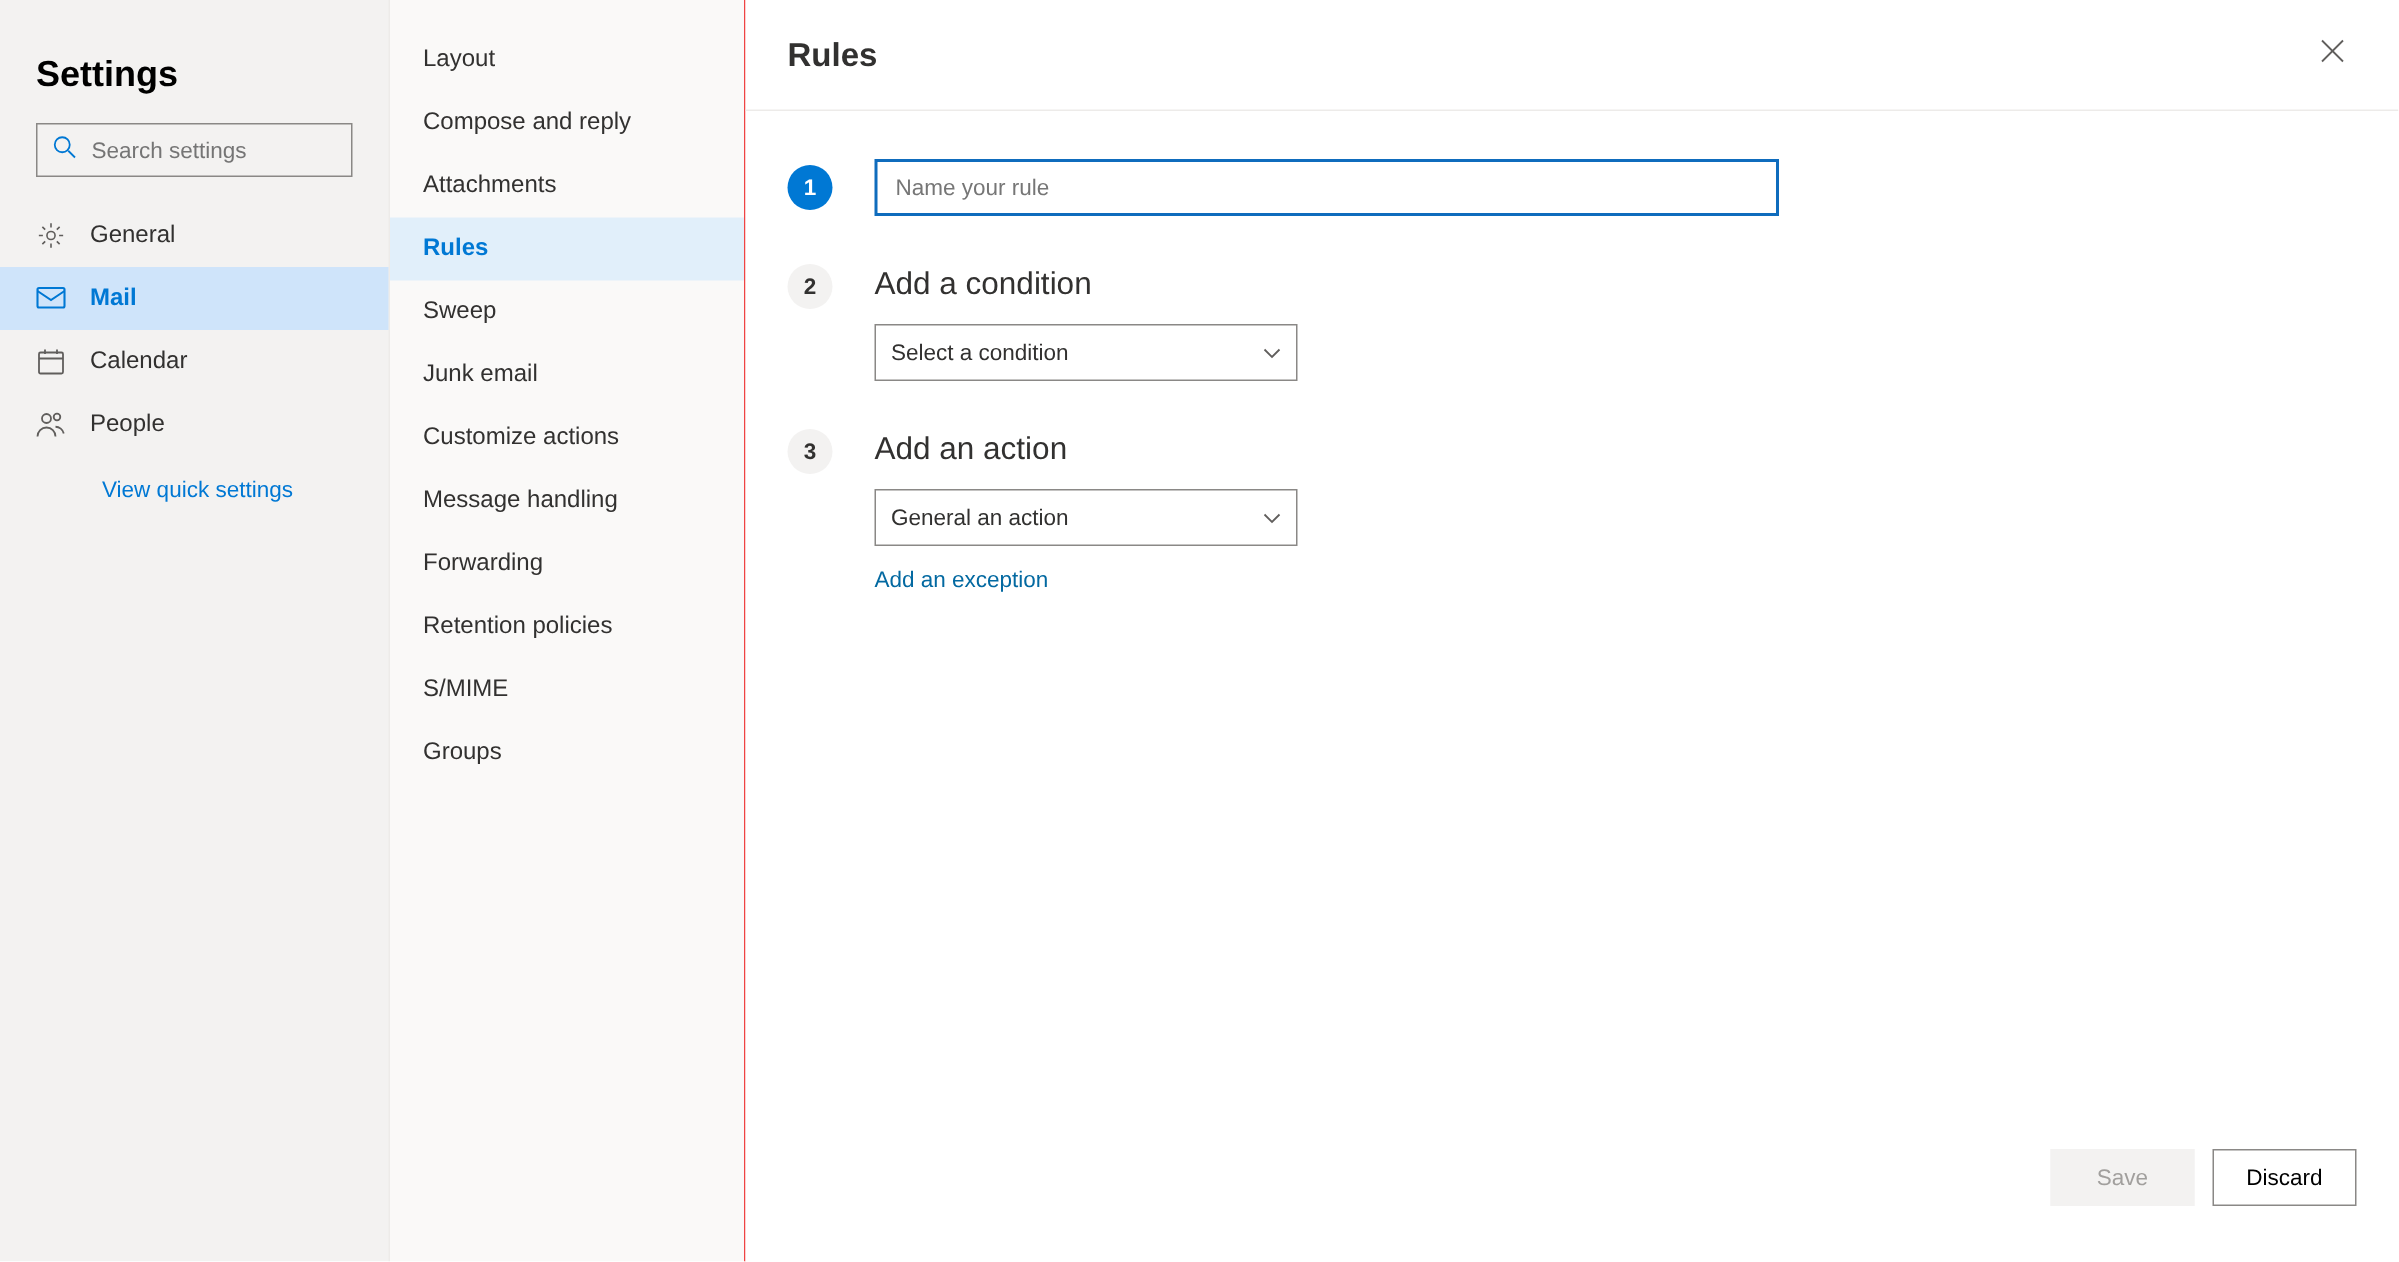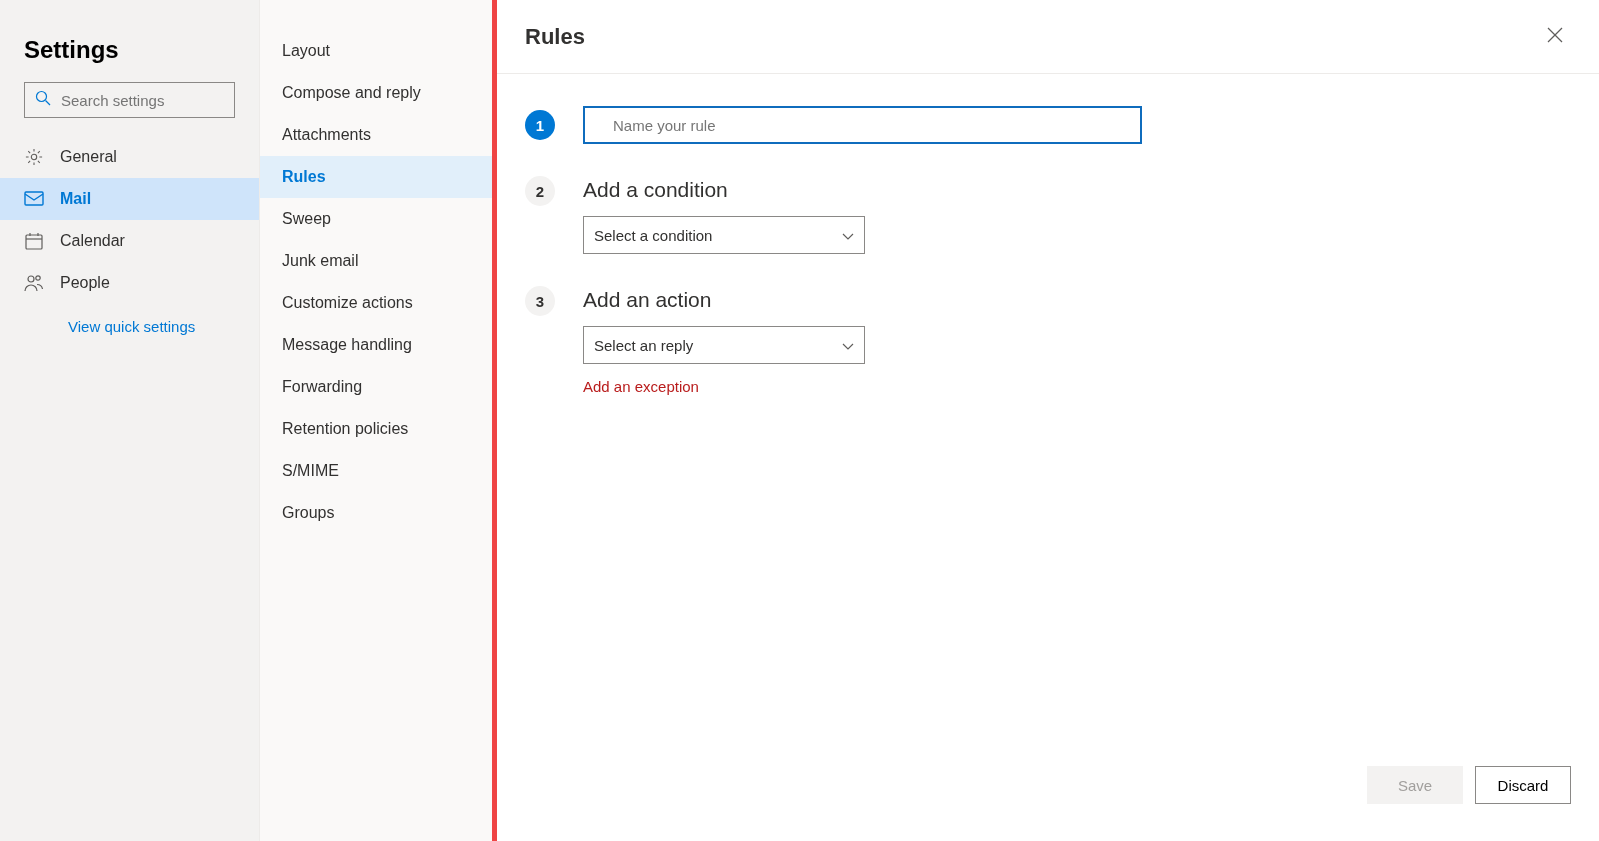--- a/index.html
+++ b/index.html
@@ -12,45 +12,45 @@
   .search-wrap { margin:0 24px 18px 24px;border-radius:11px; }
   .search-box { display:flex; align-items:center; border:1px solid #8a8886; background:#f3f2f1; height:36px; padding:0 10px; }
   .search-box svg { flex:0 0 18px; margin-right:8px; }
   .search-box input { border:none; background:transparent; outline:none; font-size:15px; color:#605e5c; width:100%; }
   .nav-item { display:flex; align-items:center; height:42px; padding:0 24px; cursor:pointer; font-size:16px; color:#323130; }
   .nav-item .icon { width:20px; height:20px; margin-right:16px; display:flex; align-items:center; justify-content:center; }
   .nav-item.selected { background:#cfe4fa; color:#0078d4; font-weight:600; }
   .quick-link { display:block; font-size:15px; color:#0078d4; margin:14px 0 0 68px; cursor:pointer; }
 
   
-  .sidebar-mid { width:237px; background:#faf9f8; border-right:5px solid #ef4444; padding-top:30px; }
+  .sidebar-mid { width:237px; background:#faf9f8; border-right:1px solid #ef4444; padding-top:19px; }
   .mid-item { height:42px; display:flex; align-items:center; padding:0 22px; font-size:16px; color:#323130; cursor:pointer; }
   .mid-item.selected { background:#e1effa; color:#0078d4; font-weight:600; }
 
   
   .main { flex:1; display:flex; flex-direction:column; background:#fff; position:relative; }
   .main-header { height:74px; display:flex; align-items:center; justify-content:space-between; padding:0 28px 0 28px; border-bottom:1px solid #edebe9; }
   .main-header h2 { font-size:22px; font-weight:600; margin:0; }
   .close-btn { width:32px; height:32px; display:flex; align-items:center; justify-content:center; cursor:pointer; color:#605e5c; }
   .main-body { padding:32px 28px 0 28px; }
 
   .step-row { display:flex; align-items:flex-start; margin-bottom:28px; }
   .step-num { width:30px; height:30px; border-radius:50%; display:flex; align-items:center; justify-content:center; font-size:15px; font-weight:600; flex-shrink:0; margin-right:28px; margin-top:4px; }
   .step-num.active { background:#0078d4; color:#fff; }
   .step-num.inactive { background:#f3f2f1; color:#323130; }
   .step-content { flex:1; max-width:700px; }
   .step-title { font-size:21px; color:#323130; margin:6px 0 14px 0; }
 
-  .rule-name-input { width:559px; height:38px; border:2px solid #0f6cbd; padding:0 28px; font-size:15px; outline:none; }
+  .rule-name-input { width:603px; height:38px; border:2px solid #0f6cbd; padding:0 12px; font-size:15px; outline:none; }
   .rule-name-input::placeholder { color:#767676; }
 
   .dropdown { width:282px; height:38px; border:1px solid #8a8886; background:#fff; display:flex; align-items:center; justify-content:space-between; padding:0 10px; font-size:15px; color:#323130; cursor:pointer; }
   .dropdown svg { color:#605e5c; }
 
-  .link-btn { color:#b91c1c; font-size:15px; margin-top:14px; display:inline-block; cursor:pointer; }
+  .link-btn { color:#0369a1; font-size:15px; margin-top:14px; display:inline-block; cursor:pointer; }
 
   .checkbox-row { display:flex; align-items:center; margin-top:4px; margin-left:0; }
   .chk { width:22px; height:22px; background:#0078d4; display:flex; align-items:center; justify-content:center; margin-right:14px; cursor:pointer; }
   .chk svg { color:#fff; }
   .chk-label { font-size:15px; color:#323130; margin-right:14px; }
   .info-icon { color:#0078d4; cursor:pointer; }
 
   .footer { position:absolute; bottom:37px; right:28px; display:flex; gap:12px; }
   .btn { height:38px; min-width:96px; padding:0 18px; font-size:15px; border:1px solid #8a8886; background:#fff; cursor:pointer; display:flex; align-items:center; justify-content:center; }
   .btn.disabled { background:#f3f2f1; color:#a19f9d; border-color:#f3f2f1; cursor:default; }
@@ -191,21 +191,21 @@
           </span>
         </div>
       </div>
     </div>
 
     <div class="step-row">
       <div class="step-num inactive">3</div>
       <div class="step-content">
         <div class="step-title">Add an action</div>
         <div class="dropdown">
-          <span>Select an reply</span>
+          <span>General an action</span>
           <span>
             <svg width="12" height="8" viewBox="0 0 12 8" fill="none" stroke="currentColor" stroke-width="1.2">
                 <polyline points="1,1 6,6 11,1"></polyline>
               </svg>
           </span>
         </div>
         <a class="link-btn">Add an exception</a>
       </div>
     </div>
 

